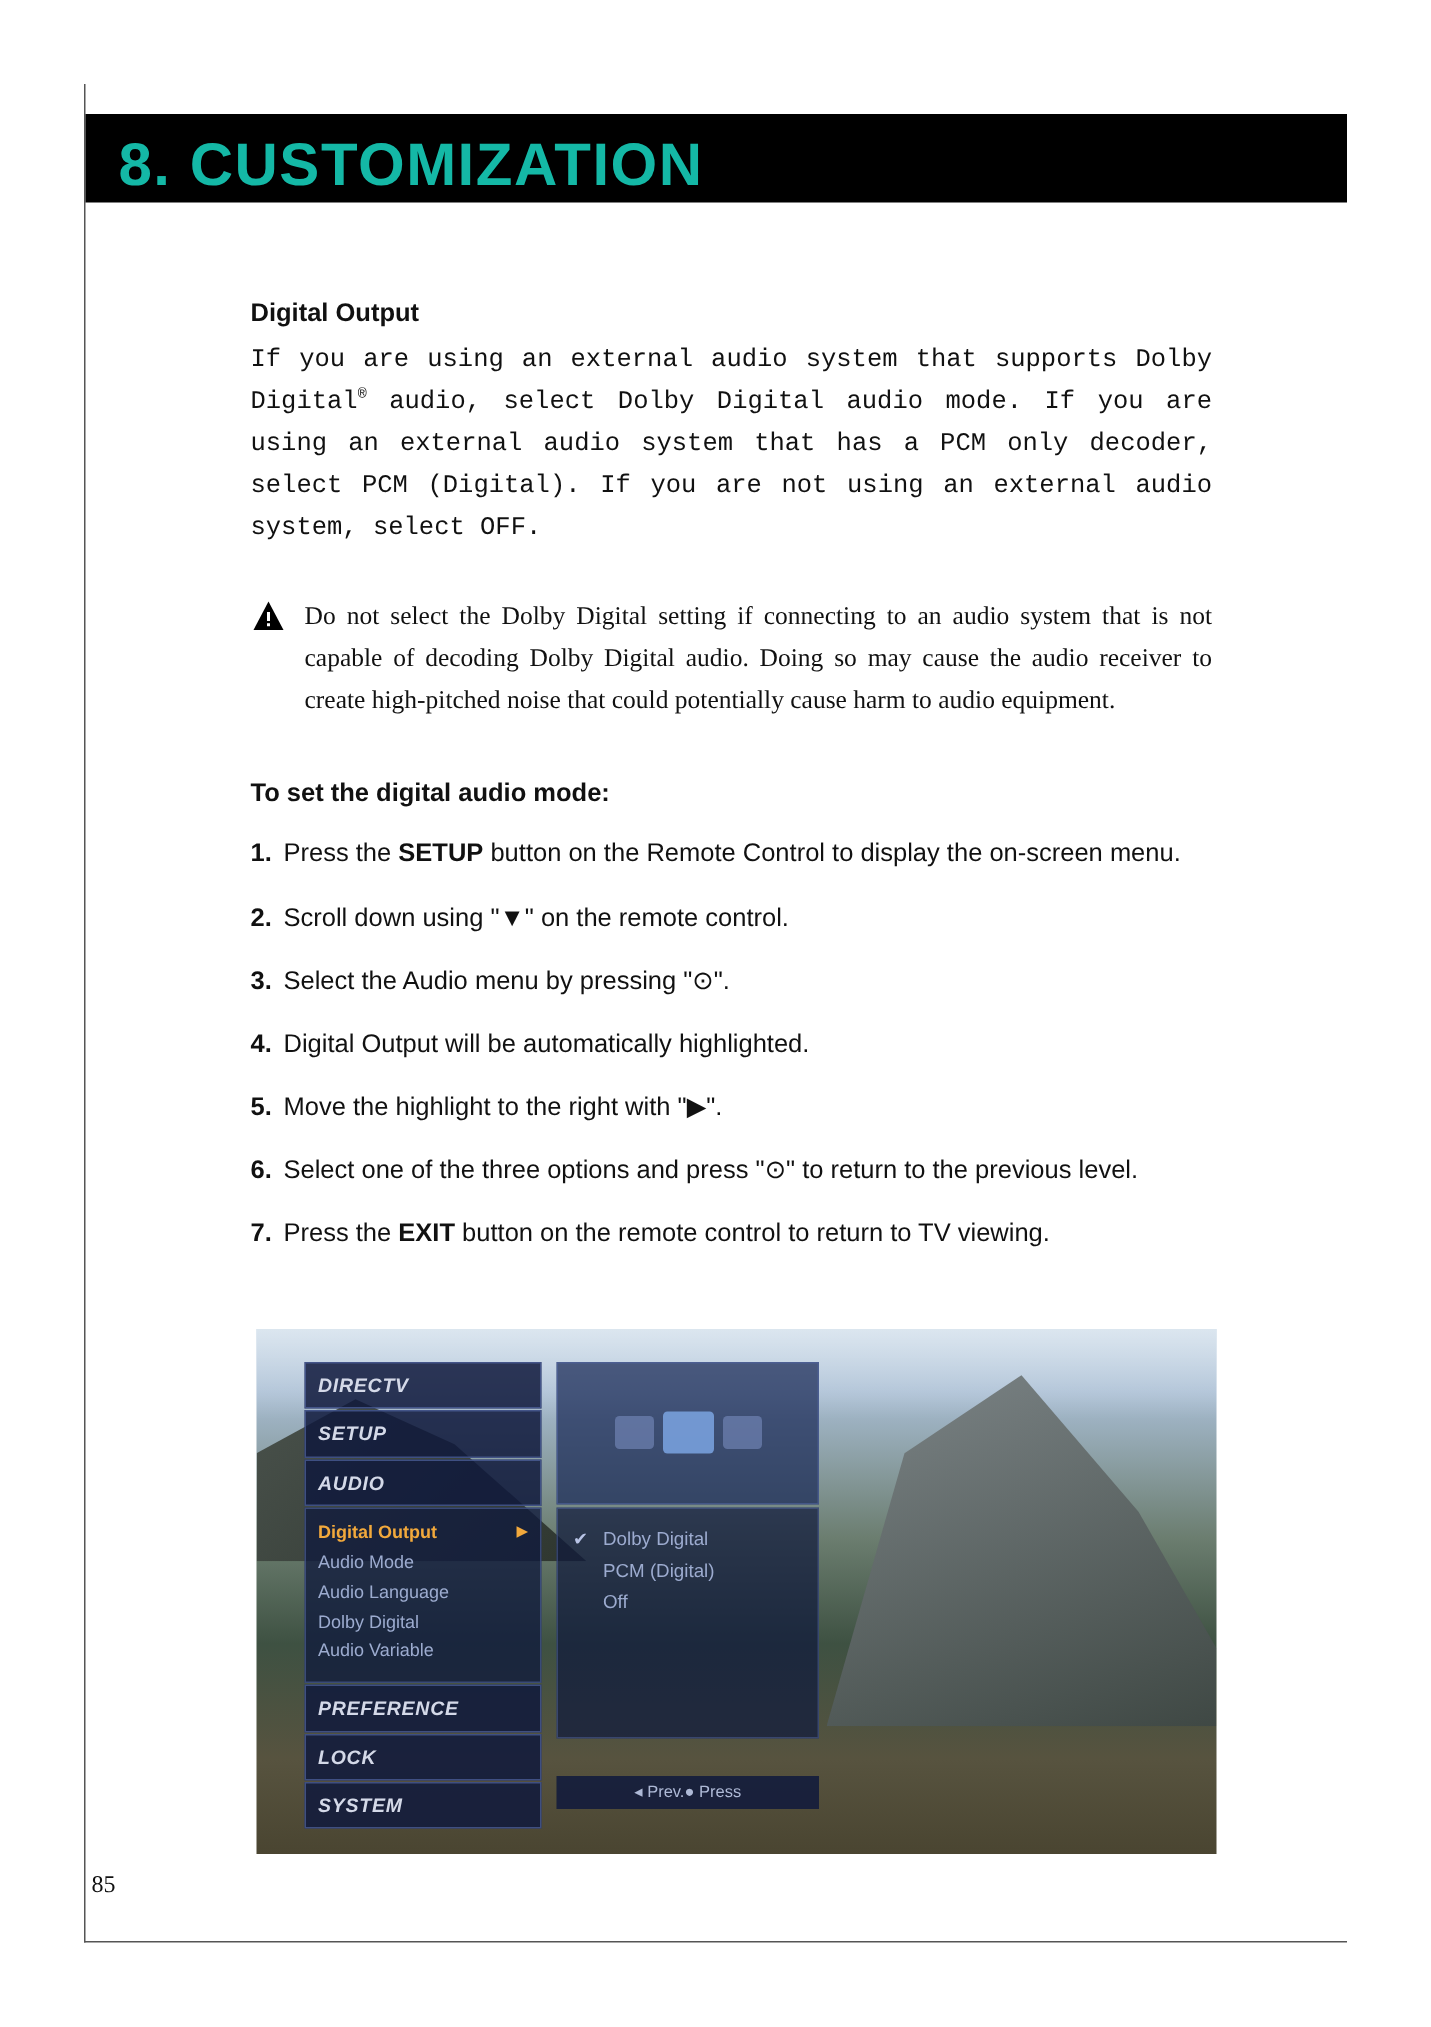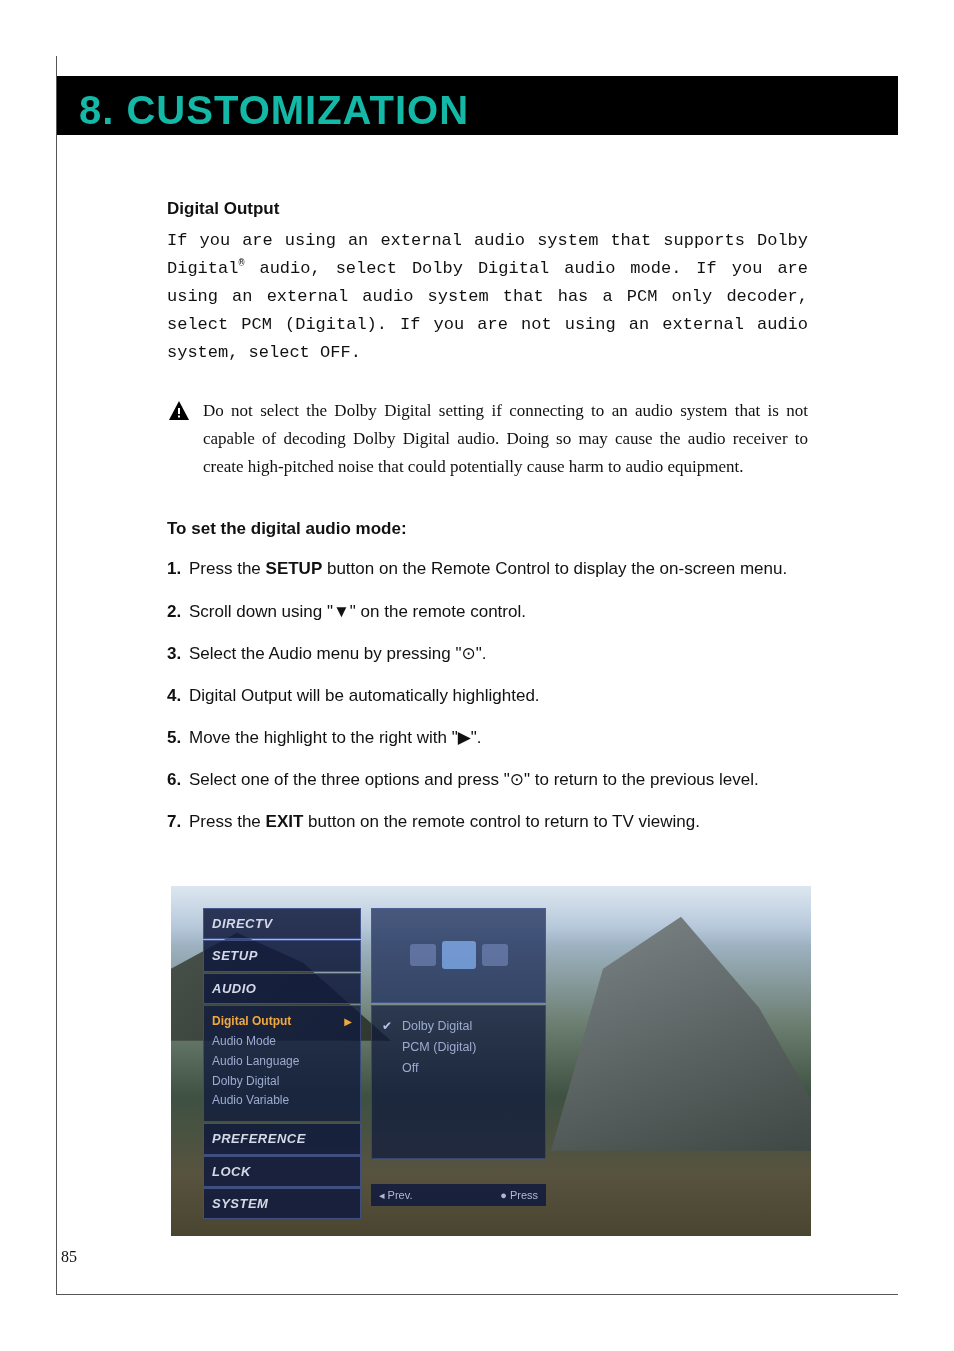--- a/index.html
+++ b/index.html
@@ -188,21 +188,21 @@
   .opt-list .optrow { display:flex; align-items:center; gap:8px; }
   .chk { color:#b8c4e6; font-size:12px; width:12px; }
   .footer-bar {
     position:absolute;
     left: 200px;
     top: 298px;
     width: 175px;
     height: 22px;
     background: rgba(15,25,60,0.85);
     display:flex;
-    justify-content:space-between;
+    justify-content:center;
     align-items:center;
     padding: 0 8px;
     color:#aeb9d6;
     font-size:11px;
     font-family: Arial, sans-serif;
   }
   .page-num {
     position: absolute;
     left: 4px;
     bottom: 28px;

